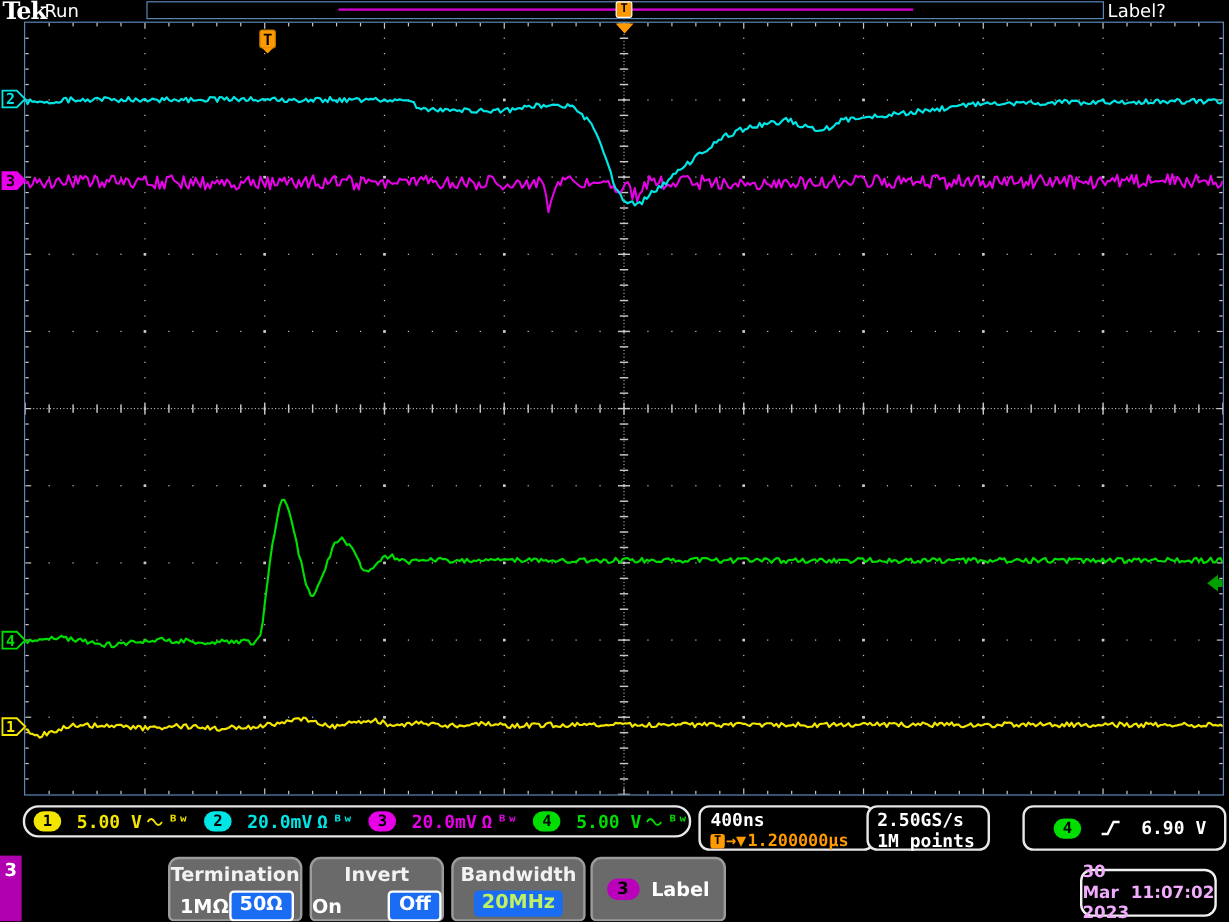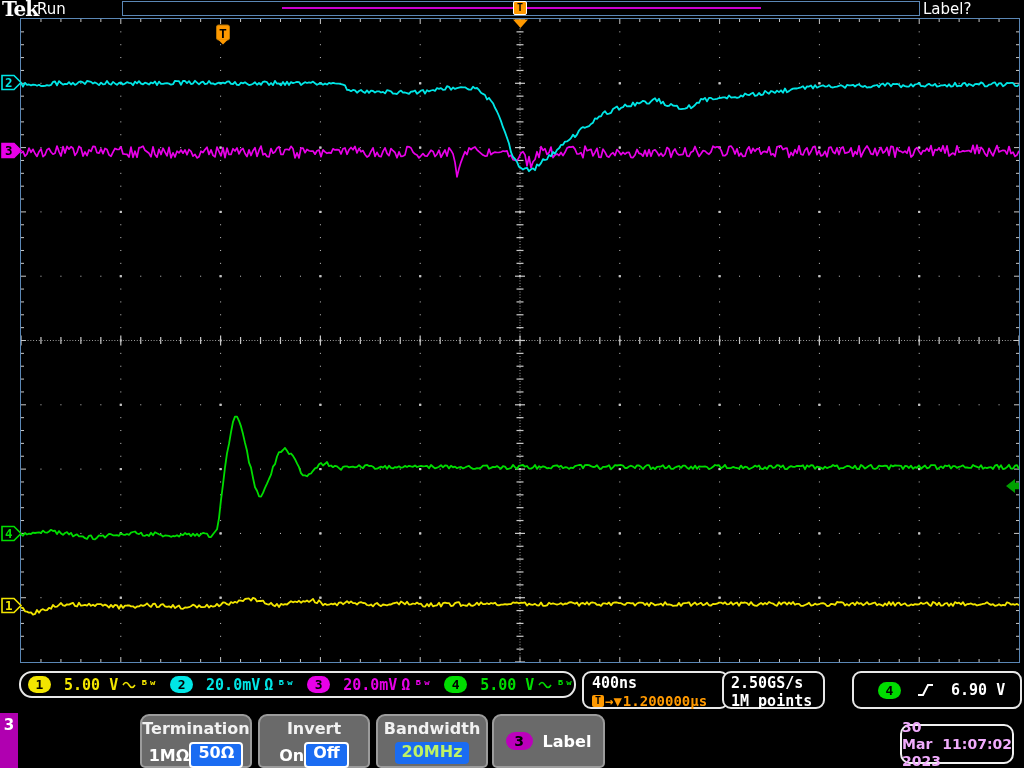--- a/index.html
+++ b/index.html
@@ -1835,29 +1835,29 @@
       <polyline points="1,13 6,13 11,3 16,3" fill="none" stroke="#fff" stroke-width="2"></polyline>
     </svg>
     <span>6.90 V</span>
   </div>
 
   <div class="chan-tab">3</div>
 
 
   <div class="mbtn" style="left:140px;width:112px">
     <div class="title">Termination</div>
-    <div class="mrow" style="justify-content:center;padding:0 24px">
+    <div class="mrow" style="justify-content:flex-start;padding:0 8px">
       <span class="plainopt">1MΩ</span>
       <span class="chip sel">50Ω</span>
     </div>
   </div>
 
   <div class="mbtn" style="left:258px;width:112px">
     <div class="title">Invert</div>
-    <div class="mrow" style="justify-content:center;padding:0 12px">
+    <div class="mrow" style="justify-content:space-between;padding:0 0">
       <span class="plainopt">On</span>
       <span class="chip sel">Off</span>
     </div>
   </div>
 
   <div class="mbtn" style="left:376px;width:112px">
     <div class="title">Bandwidth</div>
     <div class="mrow" style="justify-content:center">
       <span class="chip" style="background:#1a6cf2;color:#bef264">20MHz</span>
     </div>

